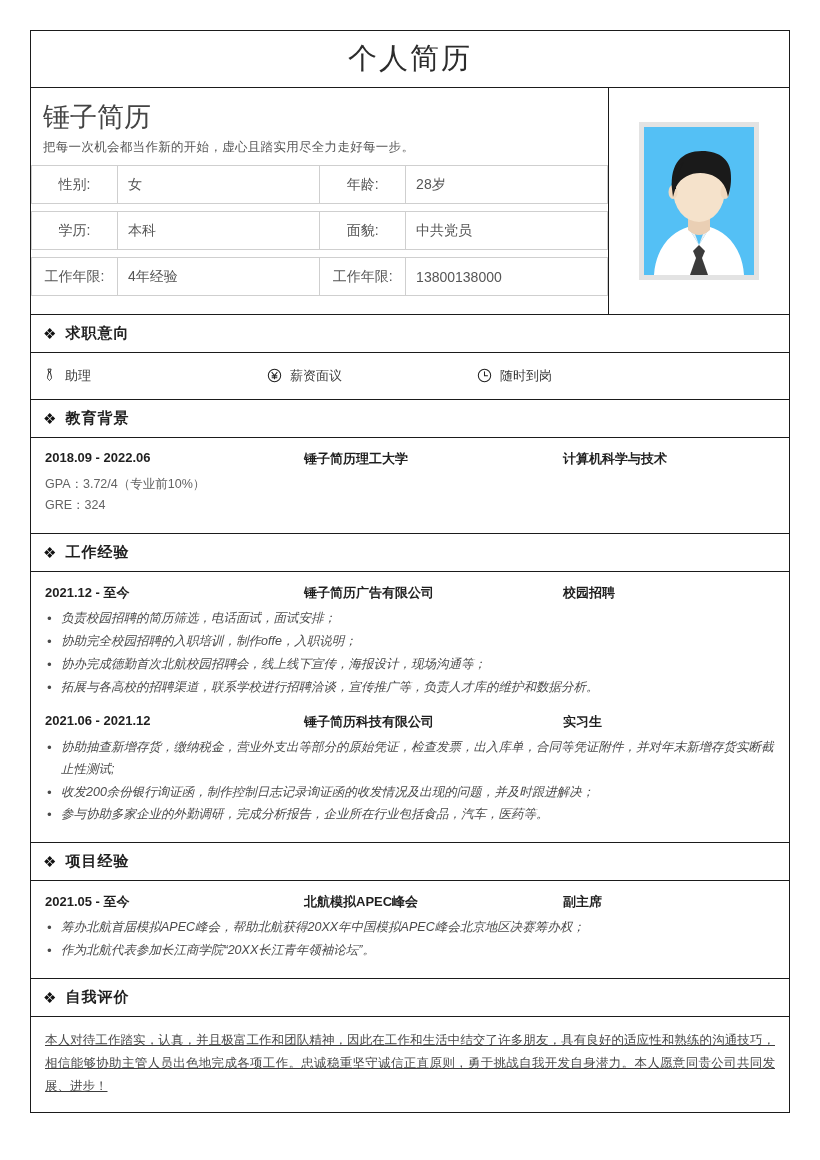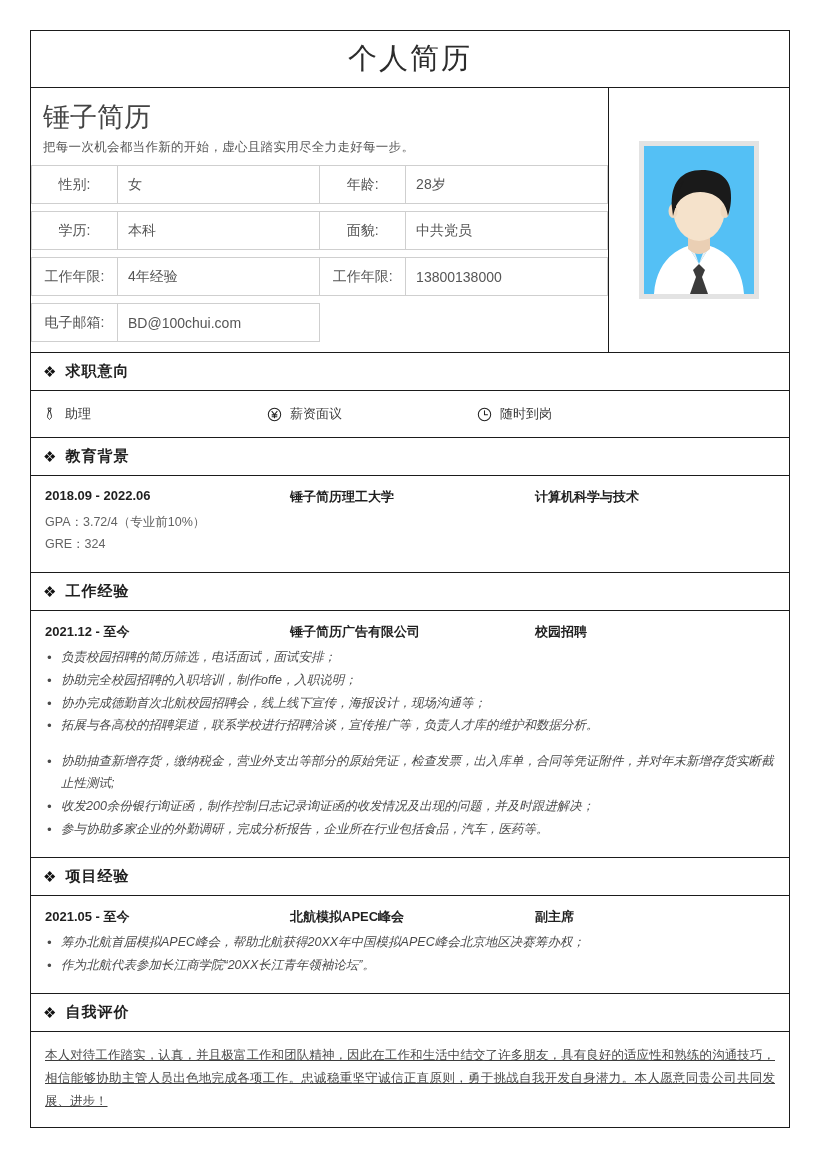--- a/index.html
+++ b/index.html
@@ -175,20 +175,21 @@
 
   
   .entry { margin-bottom: 2px; }
   .entry + .entry { margin-top: 14px; }
   .entry-head {
     display: flex;
     font-size: 13px;
     font-weight: bold;
     color: #1f1f1f;
     margin-bottom: 6px;
+    gap: 14px;
   }
   .e-date { width: 245px; }
   .e-org  { width: 245px; }
   .e-role { flex: 1; }
 
   .sub-line {
     font-size: 12.5px;
     color: #636363;
     line-height: 1.75;
   }
@@ -260,26 +261,20 @@
               </tr>
           <tr>
             <td class="lbl">工作年限:</td>
             <td class="val">4年经验</td>
             <td class="lbl">工作年限:</td>
             <td class="val">13800138000</td>
           </tr>
           <tr class="spacer">
                 <td colspan="4"></td>
               </tr>
-          <tr>
-            <td class="lbl">电子邮箱:</td>
-            <td class="val">BD@100chui.com</td>
-            <td class="blank"></td>
-            <td class="blank"></td>
-          </tr>
         </tbody>
           </table>
       </div>
 
       <div class="header-right">
         <div class="photo-frame">
           <div class="photo">
             <svg viewBox="0 0 110 148" width="110" height="148">
               <rect x="0" y="0" width="110" height="148" fill="#54c0f5"></rect>
 
@@ -368,20 +363,25 @@
           <div class="e-role">校园招聘</div>
         </div>
         <ul class="bullets">
           <li>负责校园招聘的简历筛选，电话面试，面试安排；</li>
           <li>协助完全校园招聘的入职培训，制作offe，入职说明；</li>
           <li>协办完成德勤首次北航校园招聘会，线上线下宣传，海报设计，现场沟通等；</li>
           <li>拓展与各高校的招聘渠道，联系学校进行招聘洽谈，宣传推广等，负责人才库的维护和数据分析。</li>
         </ul>
       </div>
       <div class="entry">
+        <div class="entry-head">
+          <div class="e-date">2021.06 - 2021.12</div>
+          <div class="e-org">锤子简历科技有限公司</div>
+          <div class="e-role">实习生</div>
+        </div>
         <ul class="bullets">
           <li>协助抽查新增存货，缴纳税金，营业外支出等部分的原始凭证，检查发票，出入库单，合同等凭证附件，并对年末新增存货实断截止性测试;</li>
           <li>收发200余份银行询证函，制作控制日志记录询证函的收发情况及出现的问题，并及时跟进解决；</li>
           <li>参与协助多家企业的外勤调研，完成分析报告，企业所在行业包括食品，汽车，医药等。</li>
         </ul>
       </div>
     </div>
 
     <div class="section-head">
       <span class="diamond">❖</span>

